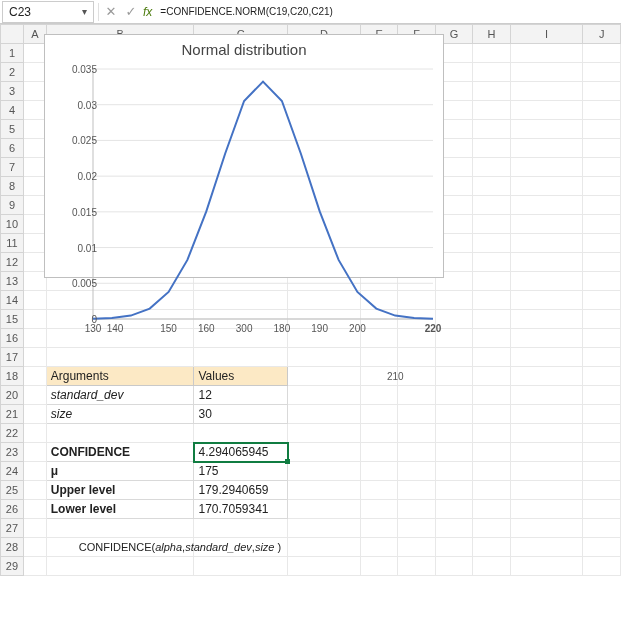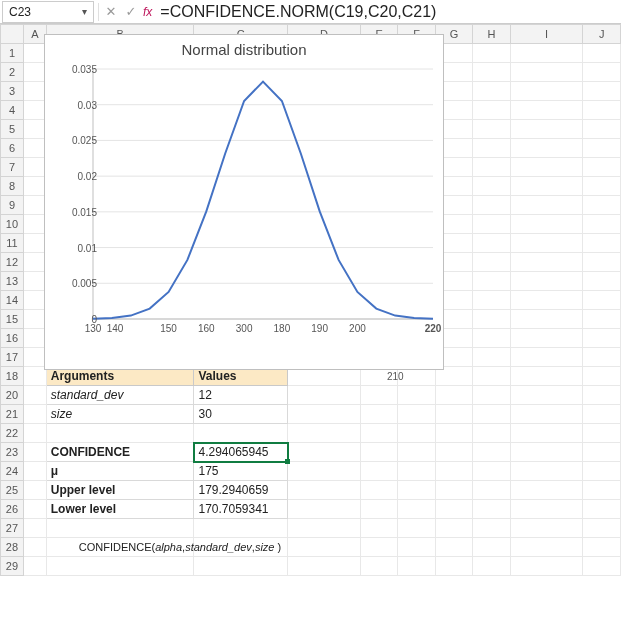--- a/index.html
+++ b/index.html
@@ -28,26 +28,26 @@
     display: flex; align-items: center; justify-content: space-between;
     background: #fff;
   }
   .name-box .chev { font-size: 10px; color: #555; }
   .sep { width:1px; height:18px; background:#e0e0e0; margin: 0 2px; }
   .fbar-btn {
     width: 18px; height: 18px; display: inline-flex; align-items:center; justify-content:center;
     color: #9a9a9a; font-size: 13px; font-family: "Segoe UI Symbol", sans-serif;
     margin: 0 1px;
   }
-  .fx { font-style: italic; color: #be185d; font-size: 12px; margin: 0 4px 0 2px; }
+  .fx { font-style: italic; color: #4d7c0f; font-size: 12px; margin: 0 4px 0 2px; }
   .formula-input {
     flex: 1;
     border: none;
     outline: none;
-    font-size: 16px;
+    font-size: 10px;
     padding: 2px 4px;
     color: #222;
   }
 
   .grid-wrap { position: relative; overflow: hidden; }
 
   table.sheet {
     border-collapse: collapse;
     table-layout: fixed;
     width: 621px;
@@ -77,42 +77,42 @@
   .colC { width:90px; }
   .colD { width:70px; }
   .colE,.colF,.colG,.colH { width:36px; }
   .colI { width:70px; }
   .colJ { width:36px; }
 
   
   .chart {
     position: absolute;
     left: 44px; top: 10px;
-    width: 400px; height: 336px;
+    width: 400px; height: 244px;
     background: #fff;
     border: 1px solid #bfbfbf;
   }
   .chart-title {
     text-align: center;
     font-size: 15px;
     color: #444;
     padding: 6px 0 2px;
     font-family: "Segoe UI", Arial, sans-serif;
   }
   .plot {
     position: absolute;
     left: 48px; top: 34px;
     width: 340px; height: 250px;
   }
   .plot svg { width:100%; height:100%; overflow: visible; }
   .ytick { position:absolute; right: 346px; font-size:10px; color:#555; transform: translateY(-50%); }
   .xtick { position:absolute; top: 288px; font-size:10px; color:#555; transform: translateX(-50%); }
 
   
-  .tblHdr { background: #fce9c5; font-weight: bold; border: 1px solid #c9c9c9 !important; }
+  .tblHdr { background: #fce9c5; font-weight: normal; border: 1px solid #c9c9c9 !important; }
   .tblCell { border: 1px solid #d9d9d9 !important; }
   .tblCell.ital { font-style: italic; }
   .tblCell.bold { font-weight: bold; }
 
   .selected {
     outline: 2px solid #107c41;
     outline-offset: -1px;
     position: relative;
   }
   .selected::after {

